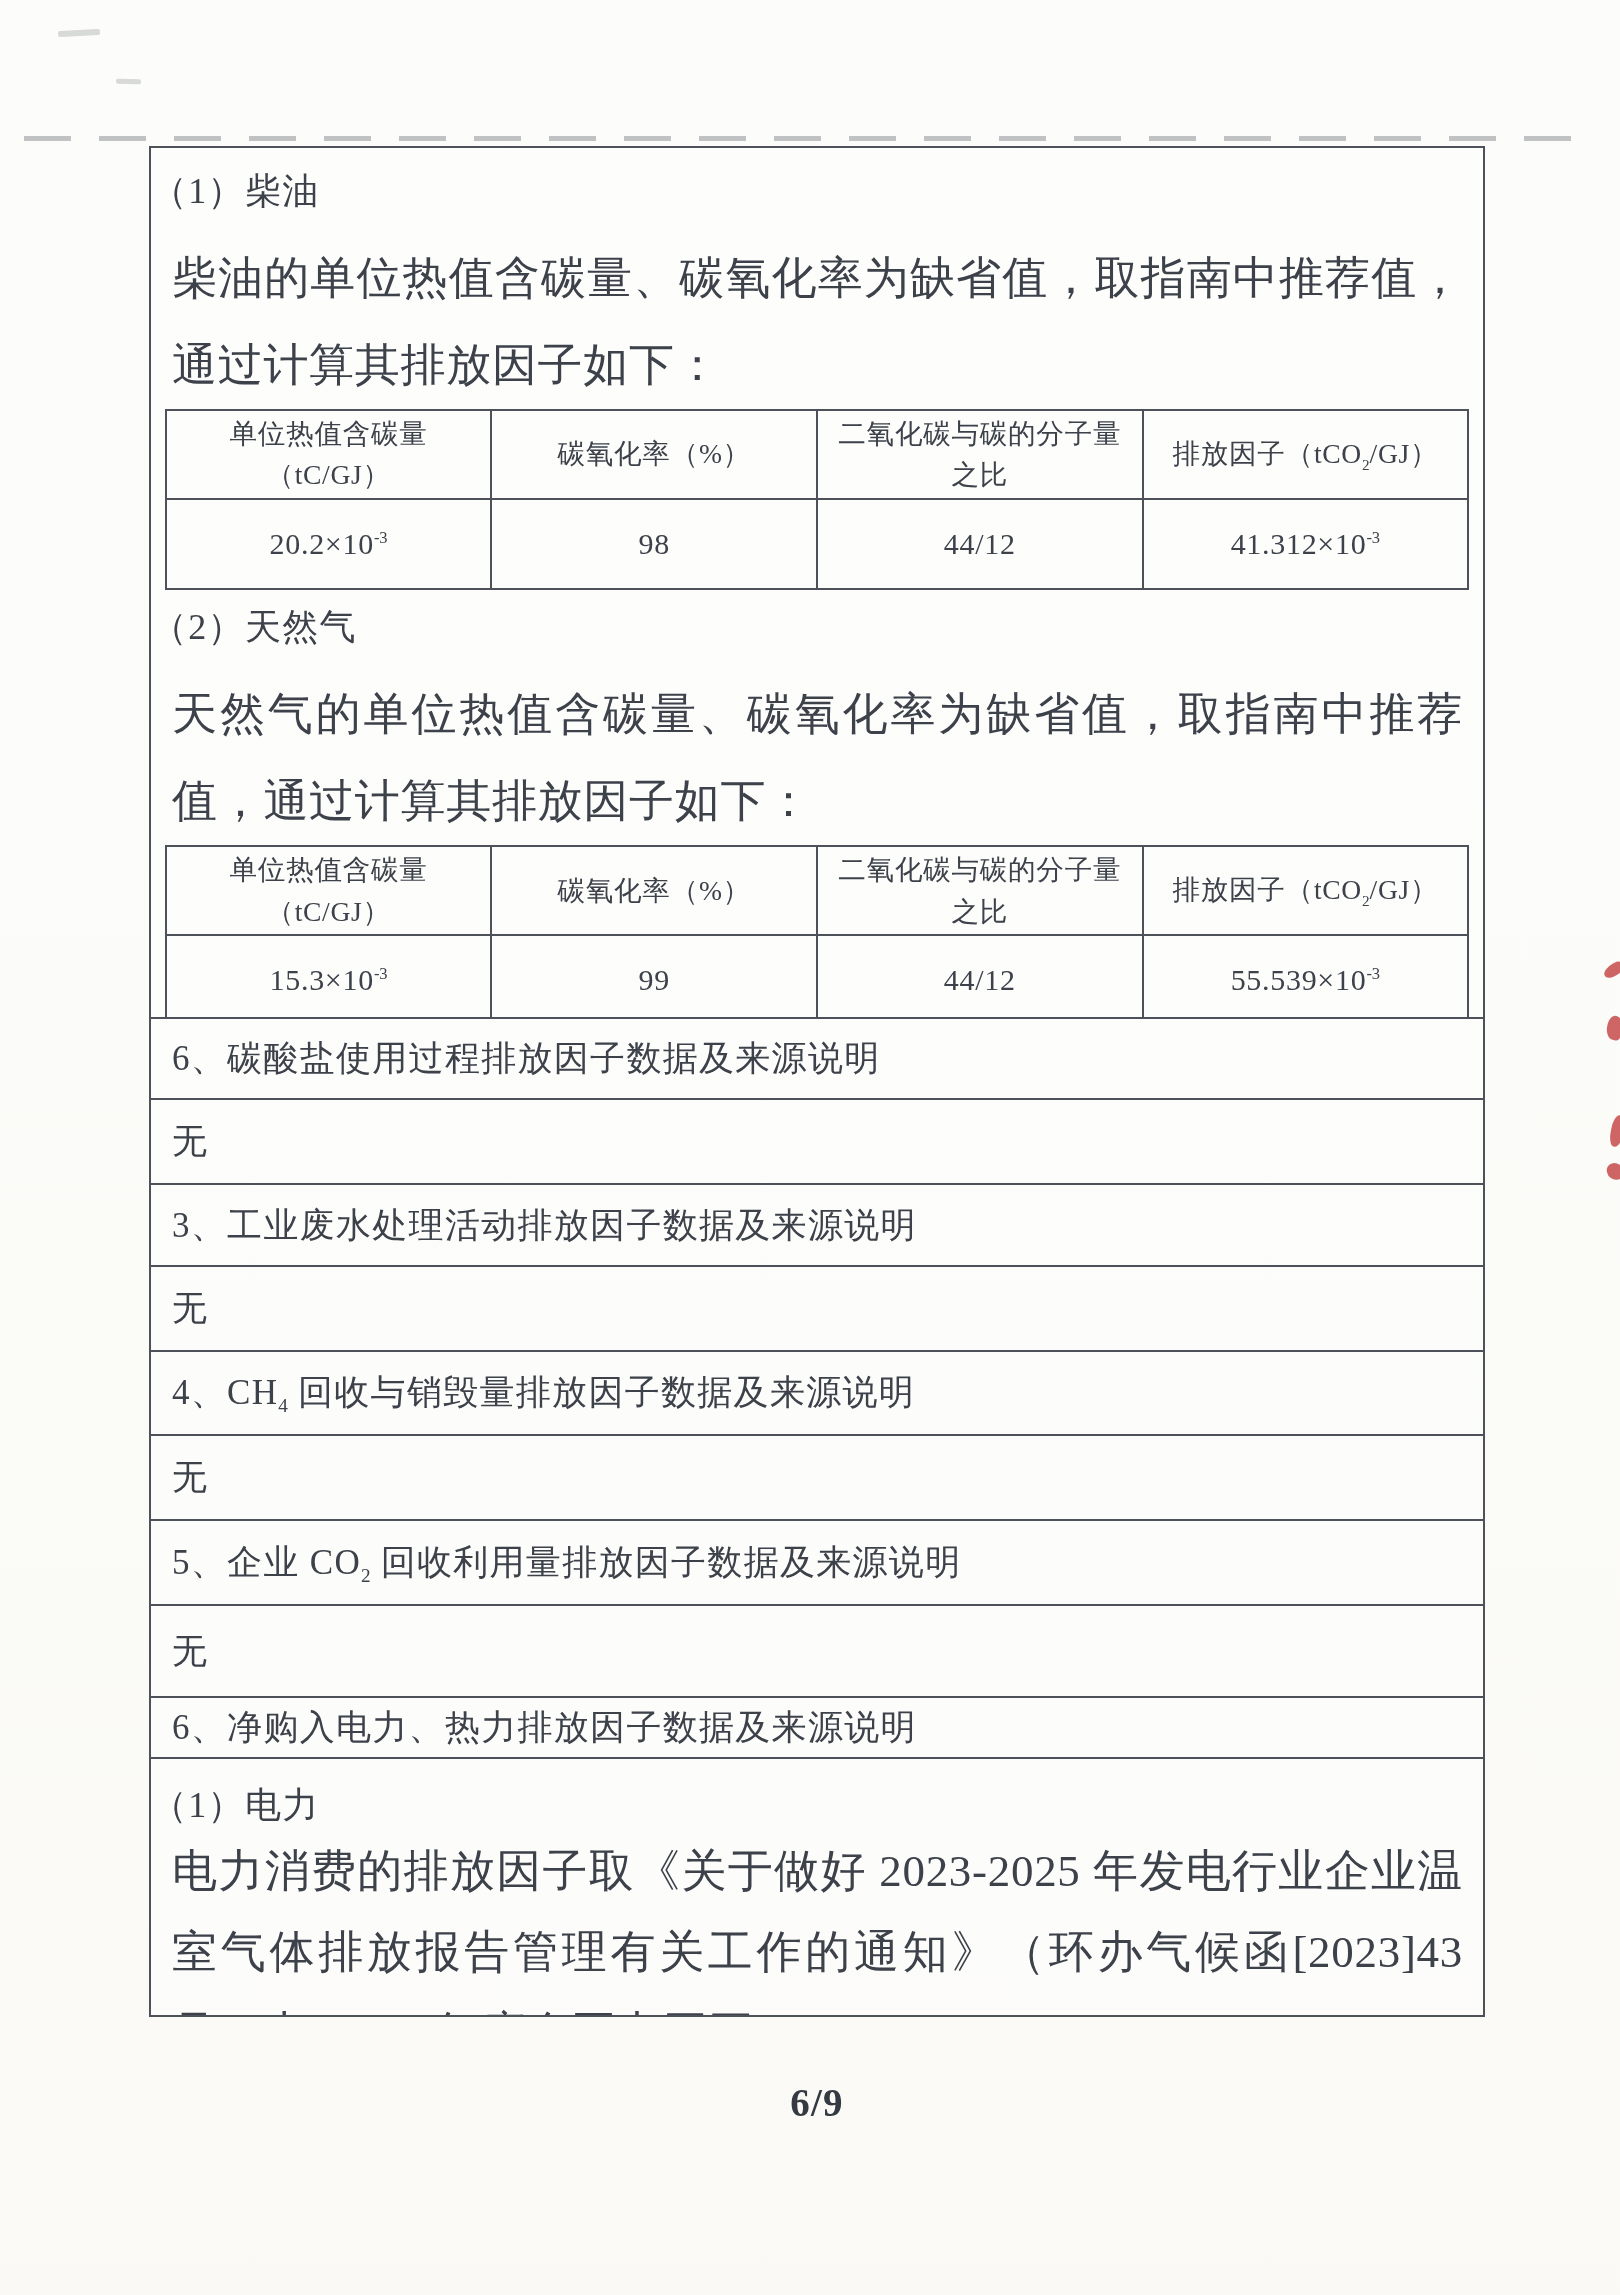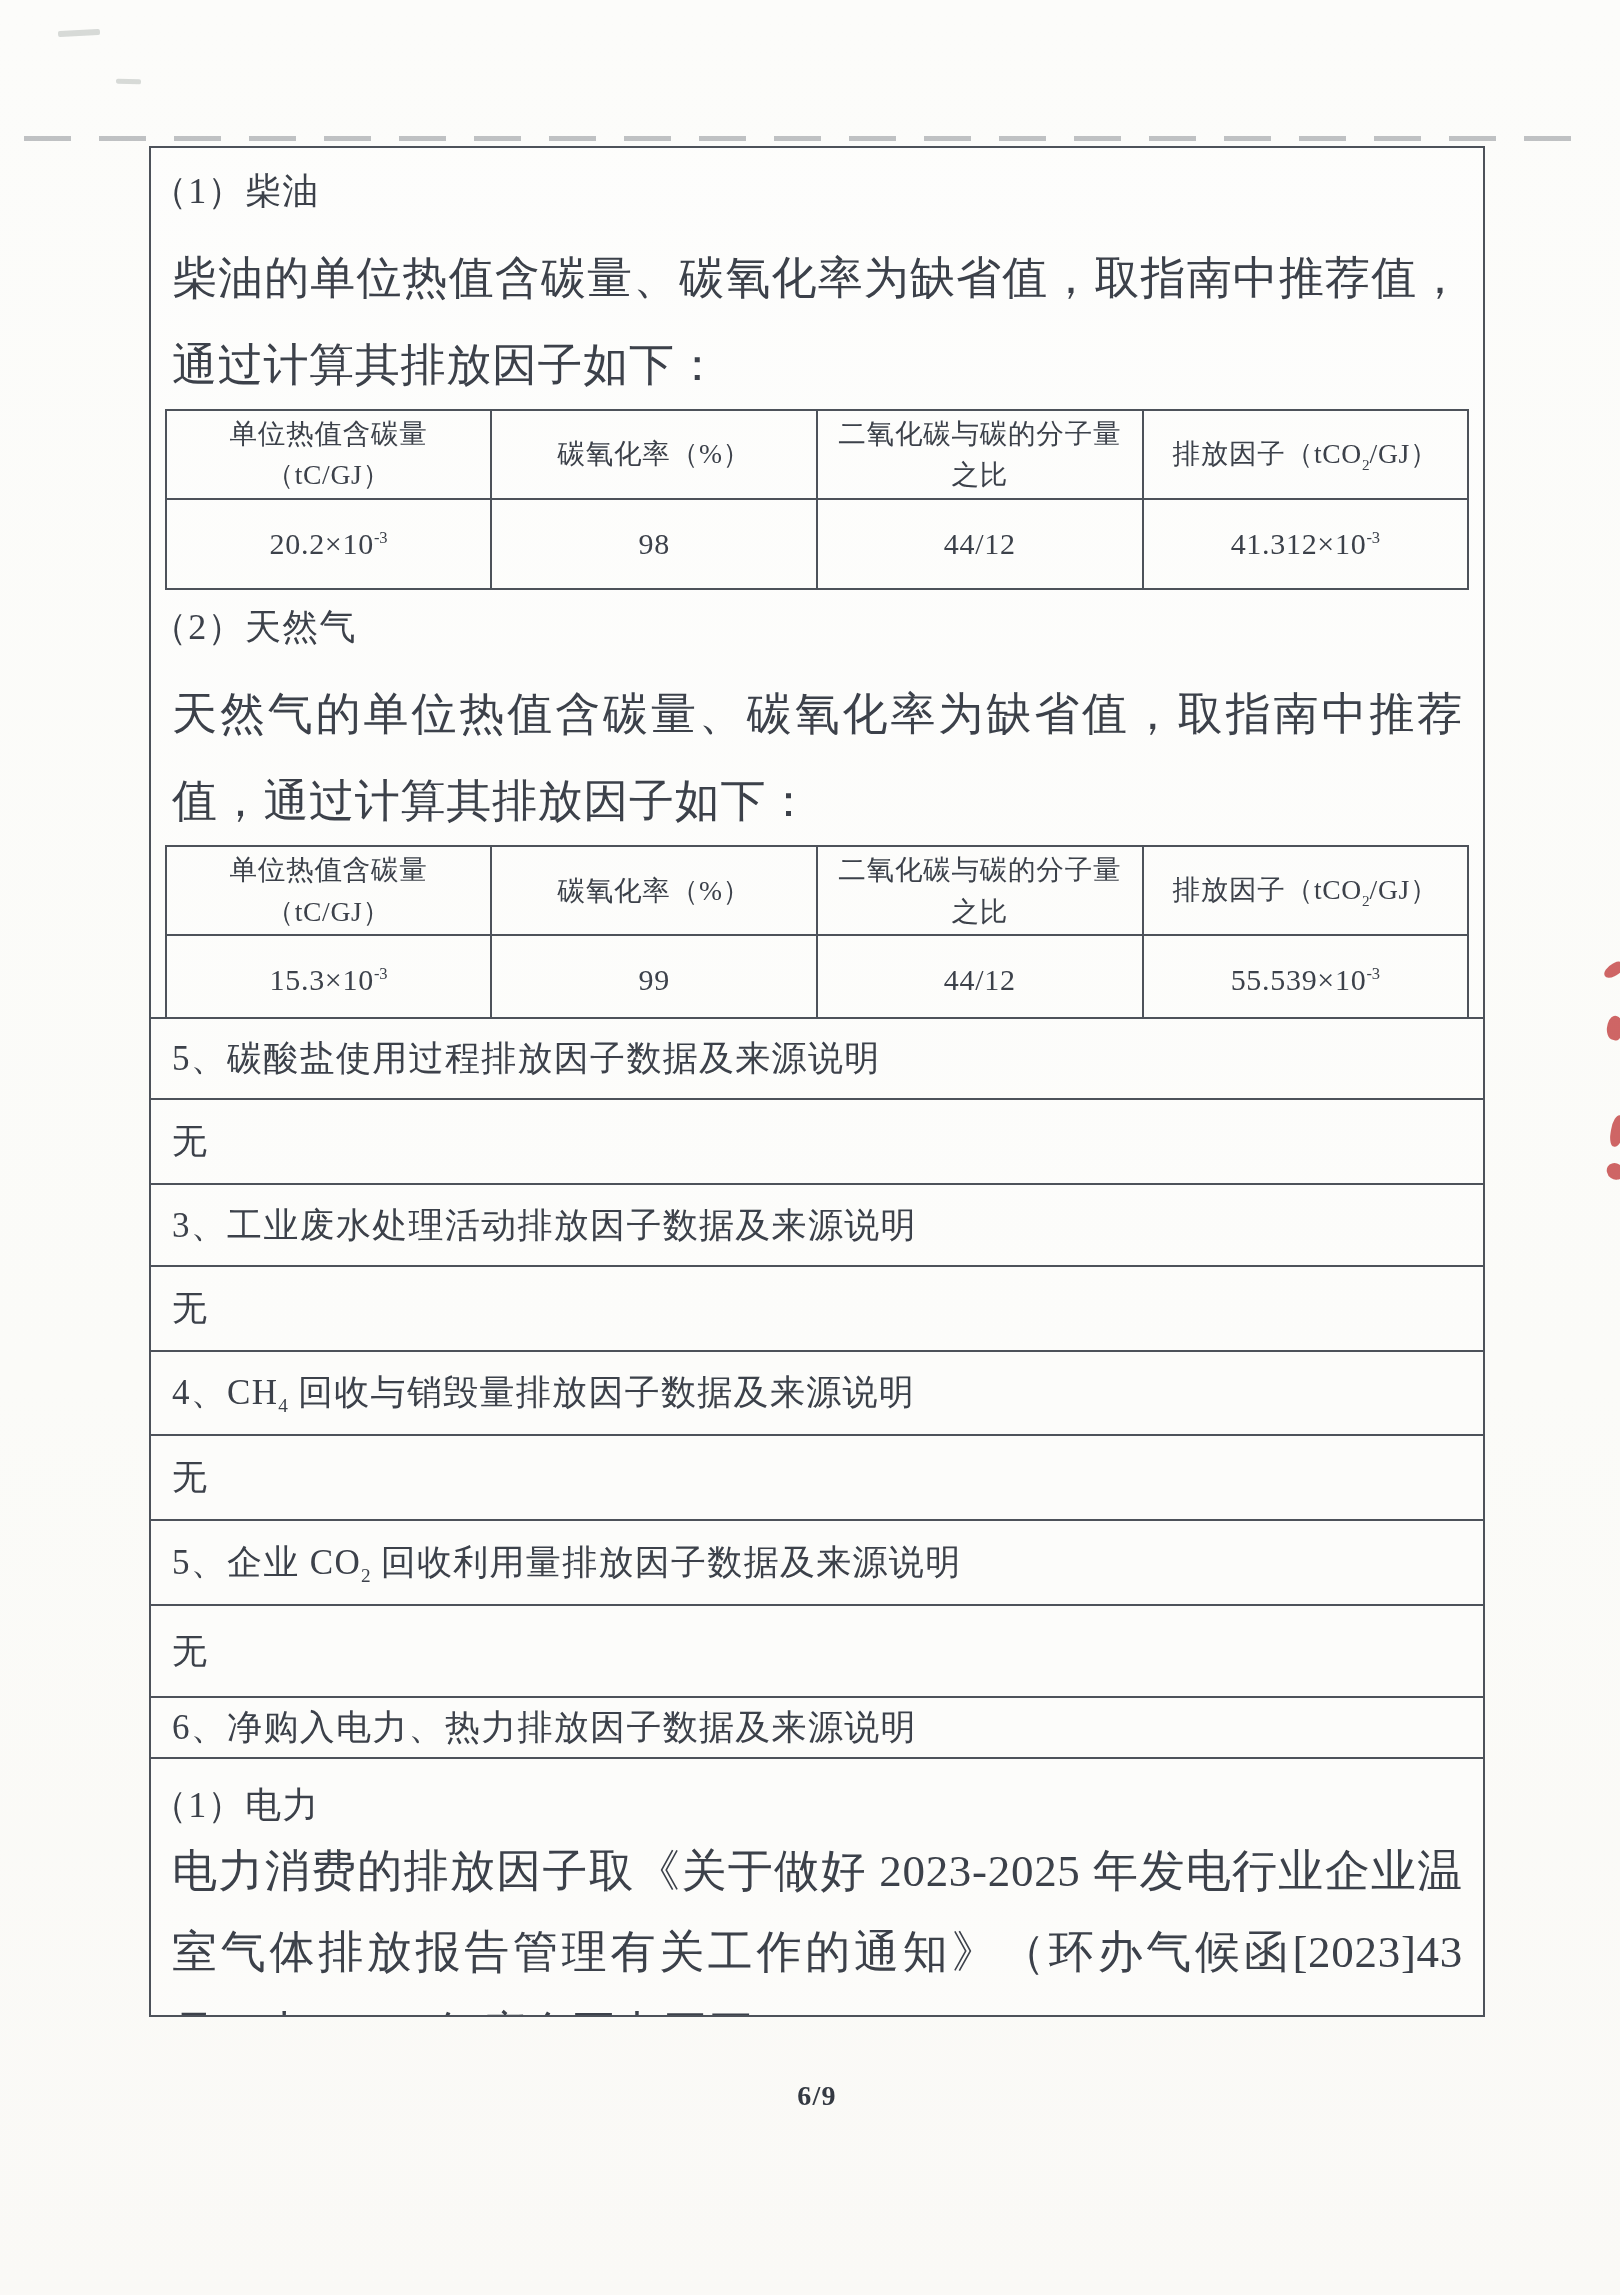--- a/index.html
+++ b/index.html
@@ -83,21 +83,21 @@
 
   .sec-title, .sec-value {
     display:flex; align-items:center;
     padding-left:21px;
     font-size:35px; letter-spacing:1.3px;
   }
 
   .page-number {
     position:absolute; top:2080px; left:149px; width:1336px;
     text-align:center;
-    font-size:28px; font-weight:600; letter-spacing:1.3px;
+    font-size:39px; font-weight:600; letter-spacing:1.3px;
     color:#343942;
   }
 </style>
 </head>
 <body>
 
 <div class="page">
 
   <div class="scan-streak"></div>
   <div class="speck s1"></div>
@@ -184,21 +184,21 @@
             <td>44/12</td>
             <td>
               <span>55.539×10</span><sup>-3</sup>
             </td>
           </tr>
         </tbody>
       </table>
     </div>
 
     <div class="row sec-title" style="height:81px">
-      <span>5、碳酸盐使用过程排放因子数据及来源说明</span>
+      <span>6、碳酸盐使用过程排放因子数据及来源说明</span>
     </div>
     <div class="row sec-value" style="height:85px">
       <span>无</span>
     </div>
 
     <div class="row sec-title" style="height:82px">
       <span>3、工业废水处理活动排放因子数据及来源说明</span>
     </div>
     <div class="row sec-value" style="height:85px">
       <span>无</span>

